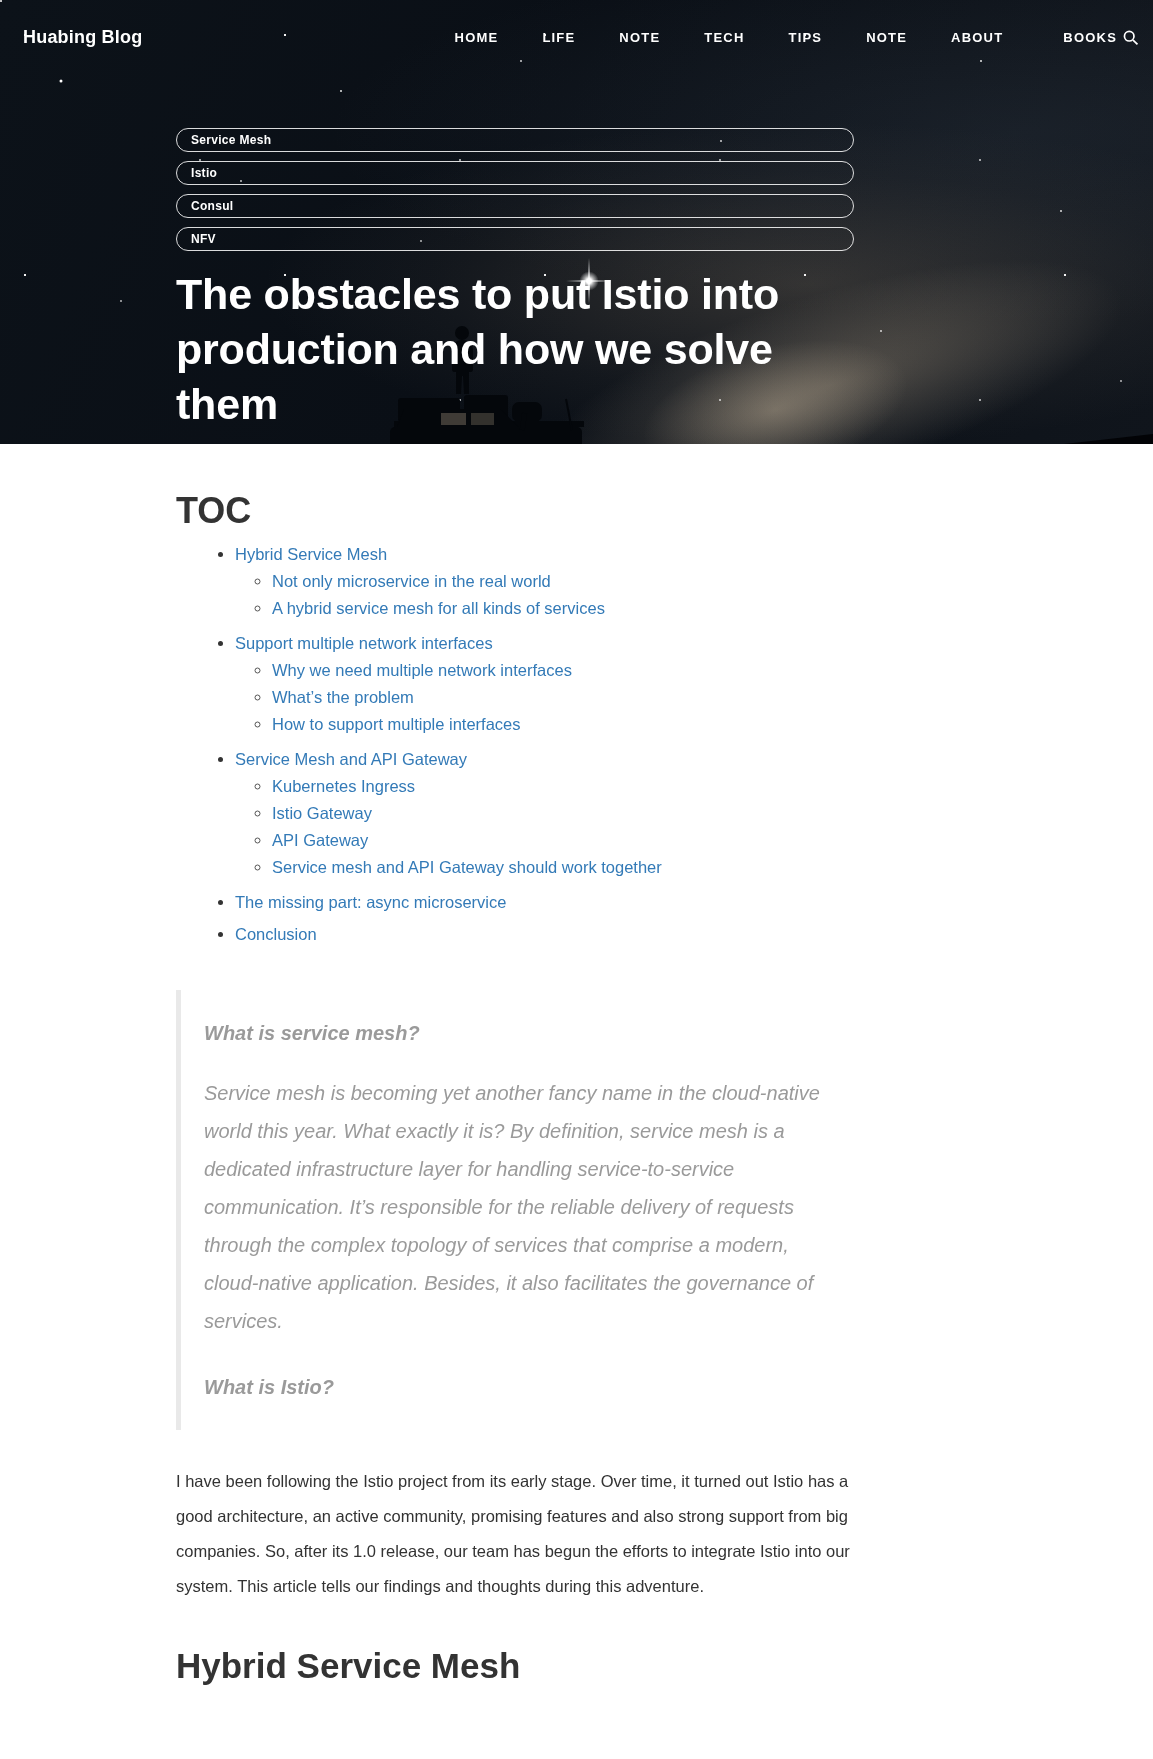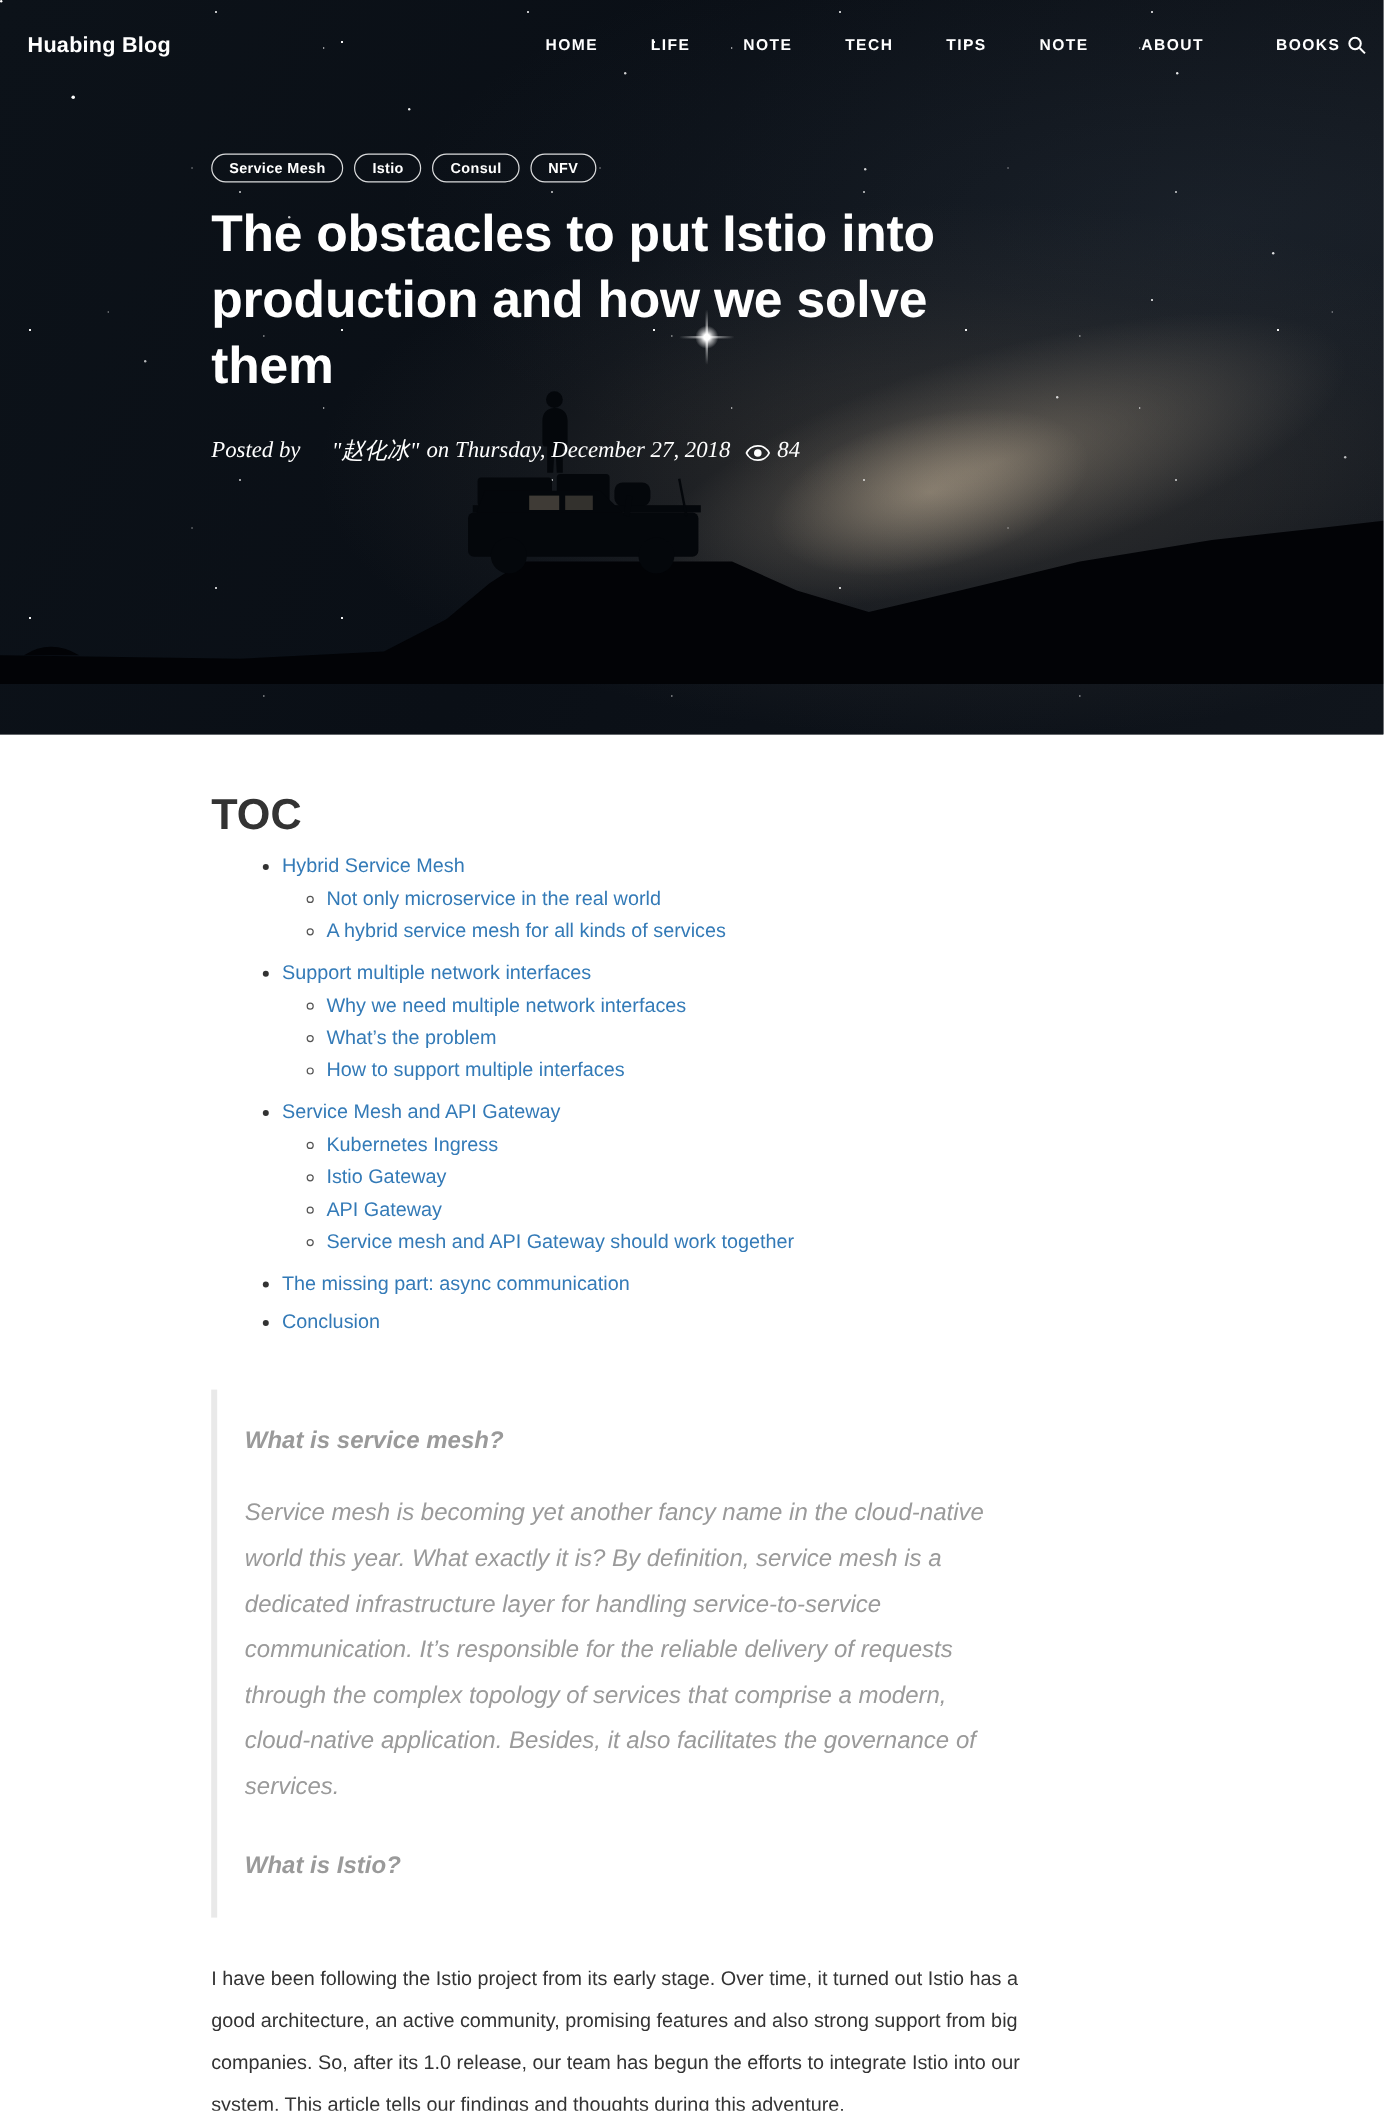--- a/index.html
+++ b/index.html
@@ -10,21 +10,21 @@
     --quote-border:#e9e9e9;
   }
   *{box-sizing:border-box;}
   html,body{margin:0;padding:0;}
   body{
     width:1153px;height:1759px;overflow:hidden;background:#ffffff;
     font-family:"Liberation Sans",sans-serif;color:var(--body);
   }
   
   .hero{
-    position:relative;width:1153px;height:612px;overflow:hidden;
+    position:relative;width:1153px;height:444px;overflow:hidden;
     background:
       radial-gradient(ellipse 62% 48% at 70% 64%, rgba(140,126,108,0.30), rgba(95,90,84,0.10) 52%, transparent 76%),
       radial-gradient(ellipse 85% 60% at 88% 30%, rgba(70,82,96,0.22), transparent 70%),
       linear-gradient(115deg,#0c1219 0%,#0a0f16 45%,#10151c 100%);
     background-color:#0a0f15;
   }
   .mw{position:absolute;left:380px;top:150px;width:900px;height:470px;pointer-events:none;
     background:radial-gradient(ellipse 47% 27% at 50% 50%, rgba(205,186,158,0.32), rgba(150,140,125,0.13) 52%, transparent 72%);
     transform:rotate(-17deg);}
   .mw-core{position:absolute;left:560px;top:290px;width:430px;height:240px;pointer-events:none;
@@ -69,21 +69,21 @@
   .brand{color:#fff;font-size:18px;font-weight:bold;letter-spacing:.2px;cursor:pointer;}
   .nav-wrap{display:flex;align-items:center;}
   .main-nav{display:flex;list-style:none;margin:16px;padding:0;gap:44px;}
   .main-nav li{color:#fff;font-size:13px;font-weight:bold;letter-spacing:1.2px;cursor:pointer;}
   .search-btn{display:flex;align-items:center;gap:5px;color:#fff;font-size:13px;font-weight:bold;
     letter-spacing:1.2px;margin-left:44px;cursor:pointer;}
   .search-btn svg{display:block;}
 
   
   .hero-content{position:absolute;left:176px;top:128px;width:678px;z-index:4;}
-  .tags{display:flex;gap:9px;list-style:none;margin:0;padding:0;}
+  .tags{display:flex;gap:9px;list-style:none;margin:0;padding:0;flex-direction:column;}
   .tag{display:inline-block;border:1px solid rgba(255,255,255,.85);border-radius:14px;
     color:#fff;font-size:12px;font-weight:bold;letter-spacing:.3px;padding:4px 14px;cursor:pointer;}
   .post-title{margin:16px 0 0;color:#fff;font-size:43px;line-height:1.28;font-weight:bold;
     letter-spacing:-.2px;width:665px;}
   .byline{margin-top:30px;color:#fff;font-family:"Liberation Serif",serif;font-style:italic;
     font-size:19px;display:flex;align-items:center;}
   .byline .author{margin:0 6px 0 26px;cursor:pointer;}
   .byline .eye{margin:2px 6px 0 12px;}
   
   .container{width:676px;margin-left:176px;padding-top:46px;}
@@ -192,21 +192,21 @@
             <li><a href="#">Why we need multiple network interfaces</a></li>
             <li><a href="#">What’s the problem</a></li>
             <li><a href="#">How to support multiple interfaces</a></li>
           </ul></li>
         <li><a href="#">Service Mesh and API Gateway</a><ul>
             <li><a href="#">Kubernetes Ingress</a></li>
             <li><a href="#">Istio Gateway</a></li>
             <li><a href="#">API Gateway</a></li>
             <li><a href="#">Service mesh and API Gateway should work together</a></li>
           </ul></li>
-        <li><a href="#">The missing part: async communication</a></li>
+        <li><a href="#">The missing part: async microservice</a></li>
         <li><a href="#">Conclusion</a></li>
       </ul>
   </nav>
 
   <blockquote>
     <div class="q-head">What is service mesh?</div>
     <p>Service mesh is becoming yet another fancy name in the cloud-native world this year. What exactly it is? By definition, service mesh is a dedicated infrastructure layer for handling service-to-service communication. It’s responsible for the reliable delivery of requests through the complex topology of services that comprise a modern, cloud-native application. Besides, it also facilitates the governance of services.</p>
     <div class="q-head">What is Istio?</div>
   </blockquote>
 

